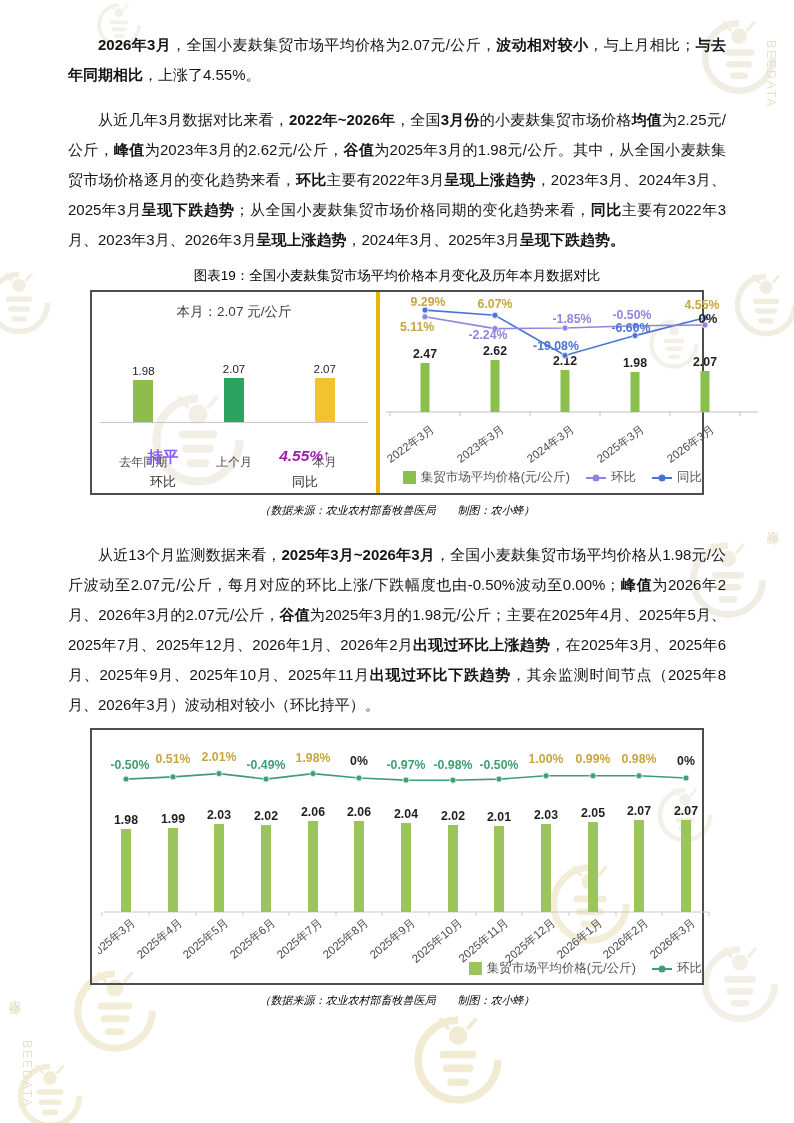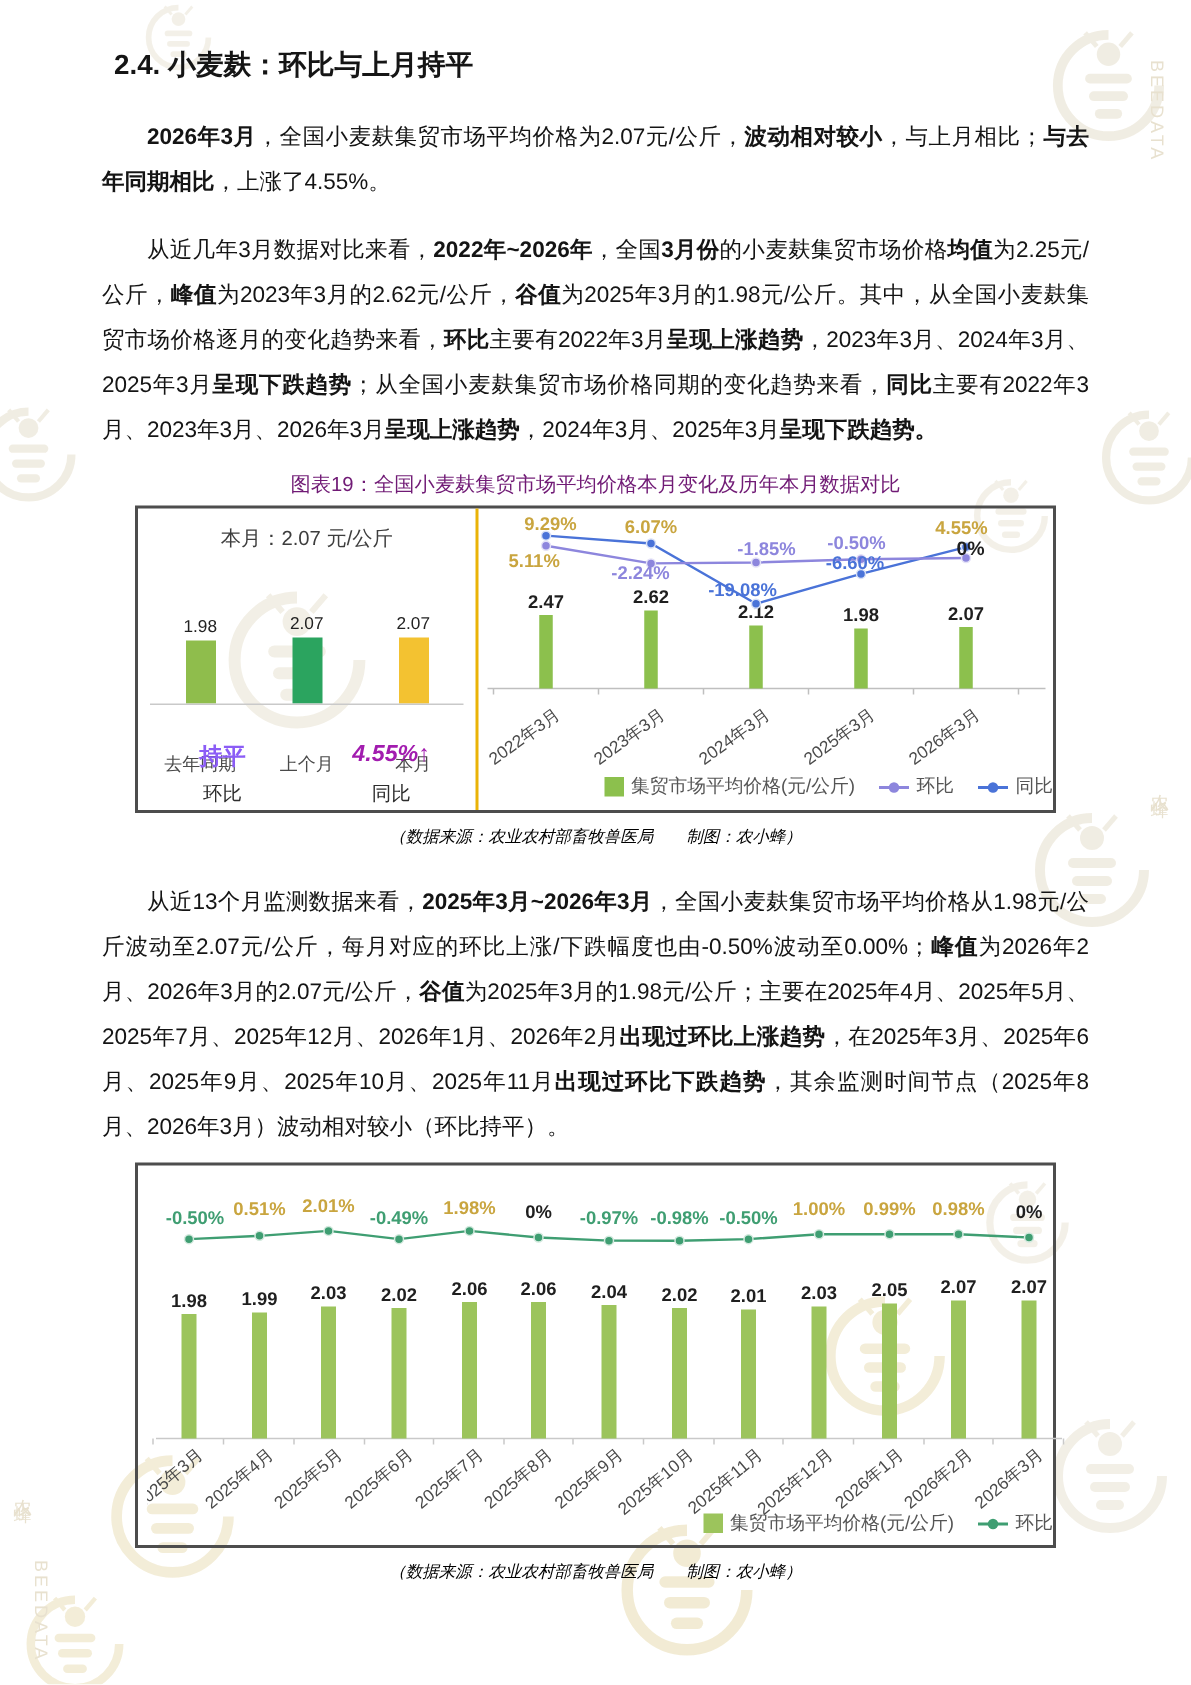--- a/index.html
+++ b/index.html
@@ -6,25 +6,25 @@
   .page{position:relative;width:794px;height:1123px;background:#fff;overflow:hidden;
         font-family:"Liberation Sans","DejaVu Sans",sans-serif;color:#111;}
   .wm-layer{position:absolute;inset:0;z-index:0;pointer-events:none;}
   .wm{position:absolute;color:#e3dcc8;}
   .wm.yellow{color:#eadfb9;}
   .wm-text{position:absolute;color:#e8e1cf;font-size:12px;letter-spacing:2px;writing-mode:vertical-rl;}
   .content{position:relative;z-index:2;padding:30px 68px 0 68px;}
   h1.title{font-size:18.5px;font-weight:bold;color:#151515;margin:0 0 22px 8px;}
   p.body{font-size:15px;line-height:30px;text-align:justify;text-indent:2em;margin:0;color:#141414;}
   p.body b{font-weight:bold;}
-  .caption{font-size:13.5px;color:#701a75;text-align:center;margin:0 0 5px 0;}
+  .caption{font-size:13.5px;color:#000000;text-align:center;margin:0 0 5px 0;}
   .source{font-size:11px;color:#000000;text-align:center;margin:8px 0 0 0;font-style:italic;}
   .chartbox{position:relative;margin:0 22px;border:2px solid #4d4d4d;box-sizing:border-box;background:transparent;}
   #box19{height:205px;display:flex;}
-  .c19-left{position:relative;width:227px;border-right:2px solid #eab308;box-sizing:border-box;flex:none;}
+  .c19-left{position:relative;width:288px;border-right:4px solid #eab308;box-sizing:border-box;flex:none;}
   .c19-title{text-align:center;font-size:13.5px;color:#3d3d3d;margin-top:11px;}
   .c19-bars{position:absolute;left:6px;right:6px;top:52px;height:78px;display:flex;}
   .c19-cell{flex:1;display:flex;flex-direction:column;align-items:center;justify-content:flex-end;}
   .c19-bar-label{font-size:11.5px;color:#222;margin-bottom:3px;}
   .c19-bar{width:20px;}
   .c19-axis{position:absolute;top:130px;left:8px;right:8px;border-top:1px solid #c9c9c9;}
   .c19-xlabels{position:absolute;top:135px;left:6px;right:6px;display:flex;font-size:12px;color:#4a4a4a;}
   .c19-xlabels span{flex:1;text-align:center;margin-top:27px;}
   .c19-status{position:absolute;top:155px;left:0;right:0;display:flex;font-size:15.5px;font-weight:bold;}
   .c19-status span{flex:1;text-align:center;}
@@ -110,21 +110,20 @@
         <use href="#bee"></use>
       </svg>
     <span class="wm-text" style="left:6px;top:990px">农小蜂</span>
     <span class="wm-text" style="left:20px;top:1040px">BEEDATA</span>
     <span class="wm-text" style="left:764px;top:520px">农小蜂</span>
     <span class="wm-text" style="left:764px;top:40px">BEEDATA</span>
   </div>
 
   <div class="content">
 
-    <h1 class="title">2.4. 小麦麸：环比与上月持平</h1>
 
     <p class="body" style="margin-bottom:15px"><b>2026年3月</b><span>，全国小麦麸集贸市场平均价格为2.07元/公斤，</span><b>波动相对较小</b><span>，与上月相比；</span><b>与去年同期相比</b><span>，上涨了4.55%。</span></p>
 
     <p class="body" style="margin-bottom:12px"><span>从近几年3月数据对比来看，</span><b>2022年~2026年</b><span>，全国</span><b>3月份</b><span>的小麦麸集贸市场价格</span><b>均值</b><span>为2.25元/公斤，</span><b>峰值</b><span>为2023年3月的2.62元/公斤，</span><b>谷值</b><span>为2025年3月的1.98元/公斤。其中，从全国小麦麸集贸市场价格逐月的变化趋势来看，</span><b>环比</b><span>主要有2022年3月</span><b>呈现上涨趋势</b><span>，2023年3月、2024年3月、2025年3月</span><b>呈现下跌趋势</b><span>；从全国小麦麸集贸市场价格同期的变化趋势来看，</span><b>同比</b><span>主要有2022年3月、2023年3月、2026年3月</span><b>呈现上涨趋势</b><span>，2024年3月、2025年3月</span><b>呈现下跌趋势。</b></p>
 
     <div class="caption">图表19：全国小麦麸集贸市场平均价格本月变化及历年本月数据对比</div>
 
     <div class="chartbox" id="box19">
       <div class="c19-left">
         <div class="c19-title">本月：2.07 元/公斤</div>

